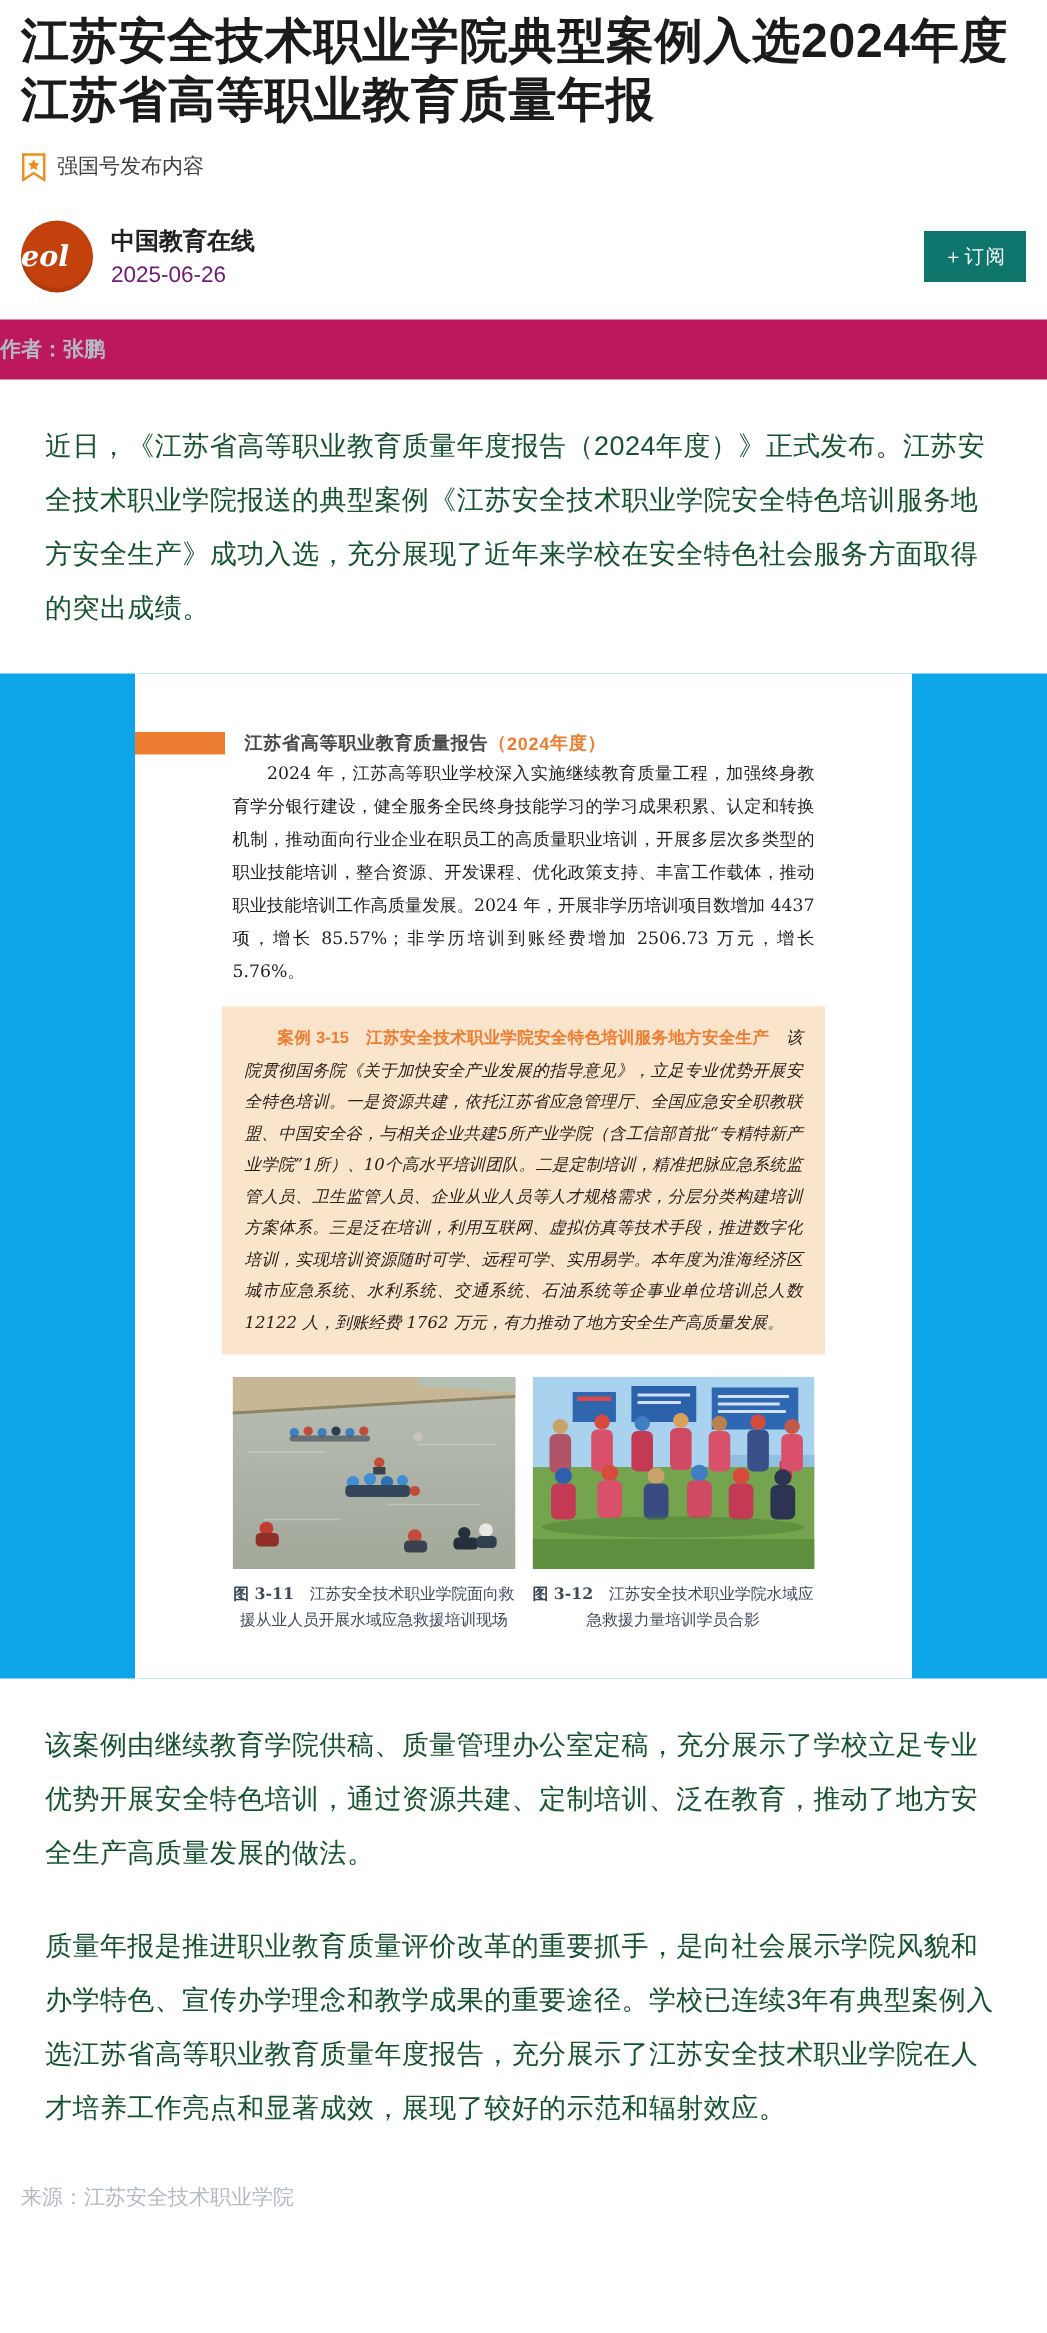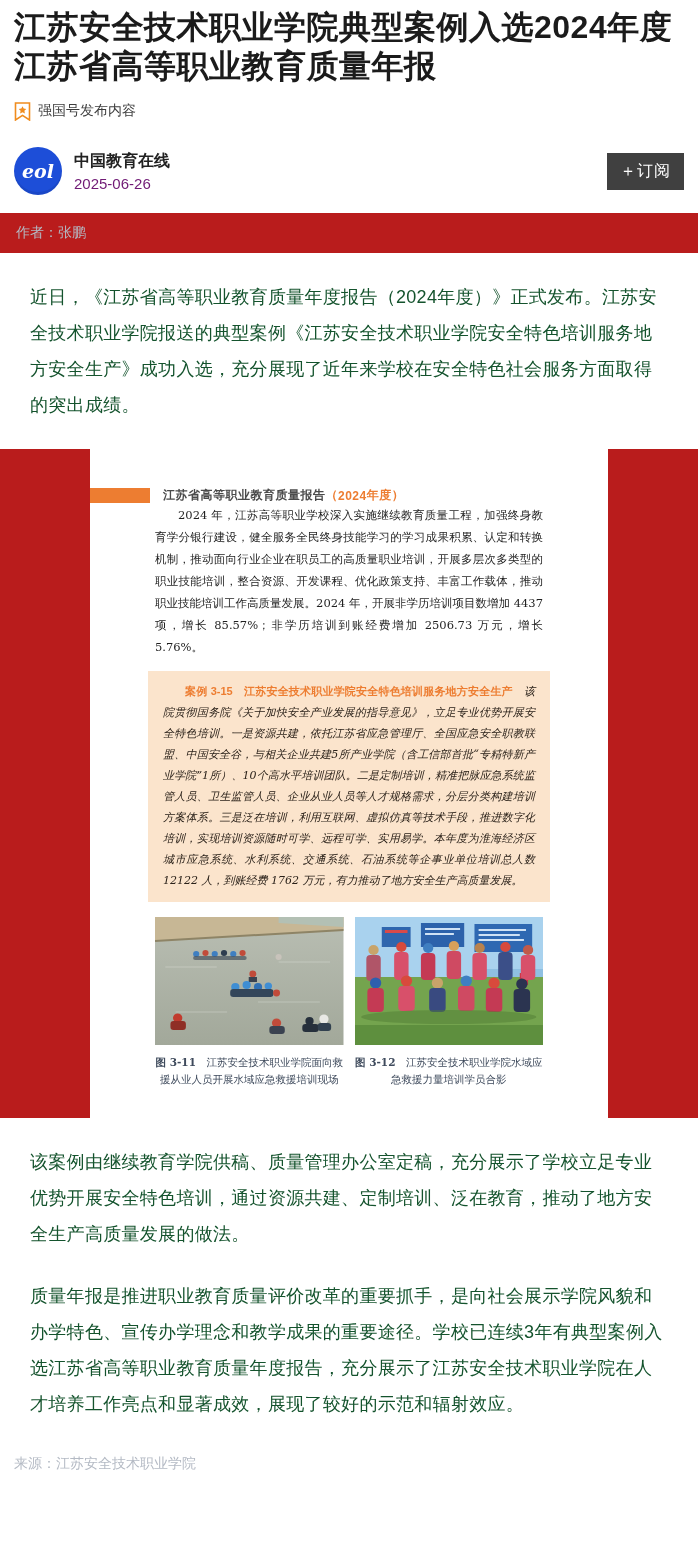--- a/index.html
+++ b/index.html
@@ -16,45 +16,45 @@
   }
   .badge-row {
     margin:16px 14px 0; display:flex; gap:7px;
     font-size:14px; color:#3d3d3d;
   }
   .badge-row svg { display:block; }
   .publisher-row {
     margin:26px 14px 0; display:flex; align-items:center;
   }
   .avatar {
-    width:48px; height:48px; border-radius:50%; background:#1d4ed8;
-    color:#fff; display:flex; align-items:center; justify-content:center;
+    width:48px; height:48px; border-radius:50%; background:#c2410c;
+    color:#fff; display:flex; align-items:center; 
     font-family:"DejaVu Serif",serif; font-style:italic; font-weight:700;
     font-size:19px; cursor:pointer; flex:0 0 48px;
     box-shadow:inset 0 -3px 0 rgba(0,0,0,.08);
   }
   .pub-info { margin-left:12px; }
   .pub-name { font-size:16px; color:#222; font-weight:600; cursor:pointer; }
   .pub-date { font-size:15px; color:#701a75; margin-top:3px; }
   .subscribe-btn {
-    margin-left:auto; background:#404040; color:#fff; border:none;
-    font-size:16px; padding:8px 13px; border-radius:0; cursor:pointer;
+    margin-left:auto; background:#0f766e; color:#fff; border:none;
+    font-size:13px; padding:8px 13px; border-radius:0; cursor:pointer;
     font-family:inherit; letter-spacing:1px;
   }
   .author-strip {
-    margin-top:18px; background:#b91c1c; padding:11px 16px;
-    font-size:14px; color:#b4bac4;
+    margin-top:18px; background:#be185d; padding:11px 0;
+    font-size:14px; color:#b4bac4;font-weight:bold;
   }
   
   .para {
     margin:26px 30px 0; font-size:18px; line-height:36px; color:#14532d;
     letter-spacing:.3px;
   }
   
-  .figure-wrap { margin-top:26px; background:#b91c1c; }
+  .figure-wrap { margin-top:26px; background:#0ea5e9; }
   .report-page {
     width:518px; margin:0 auto; background:#fff; padding:38px 0 30px;
   }
   .report-header {
     display:flex; align-items:center; font-size:12px; letter-spacing:.5px;
   }
   .header-bar { width:60px; height:15px; background:#ed7d31; margin-right:13px; }
   .header-title { color:#4a4a4a; font-weight:600; }
   .header-orange { color:#ed7d31; font-weight:600; }
   .header-year { color:#ed7d31; font-weight:700; }

